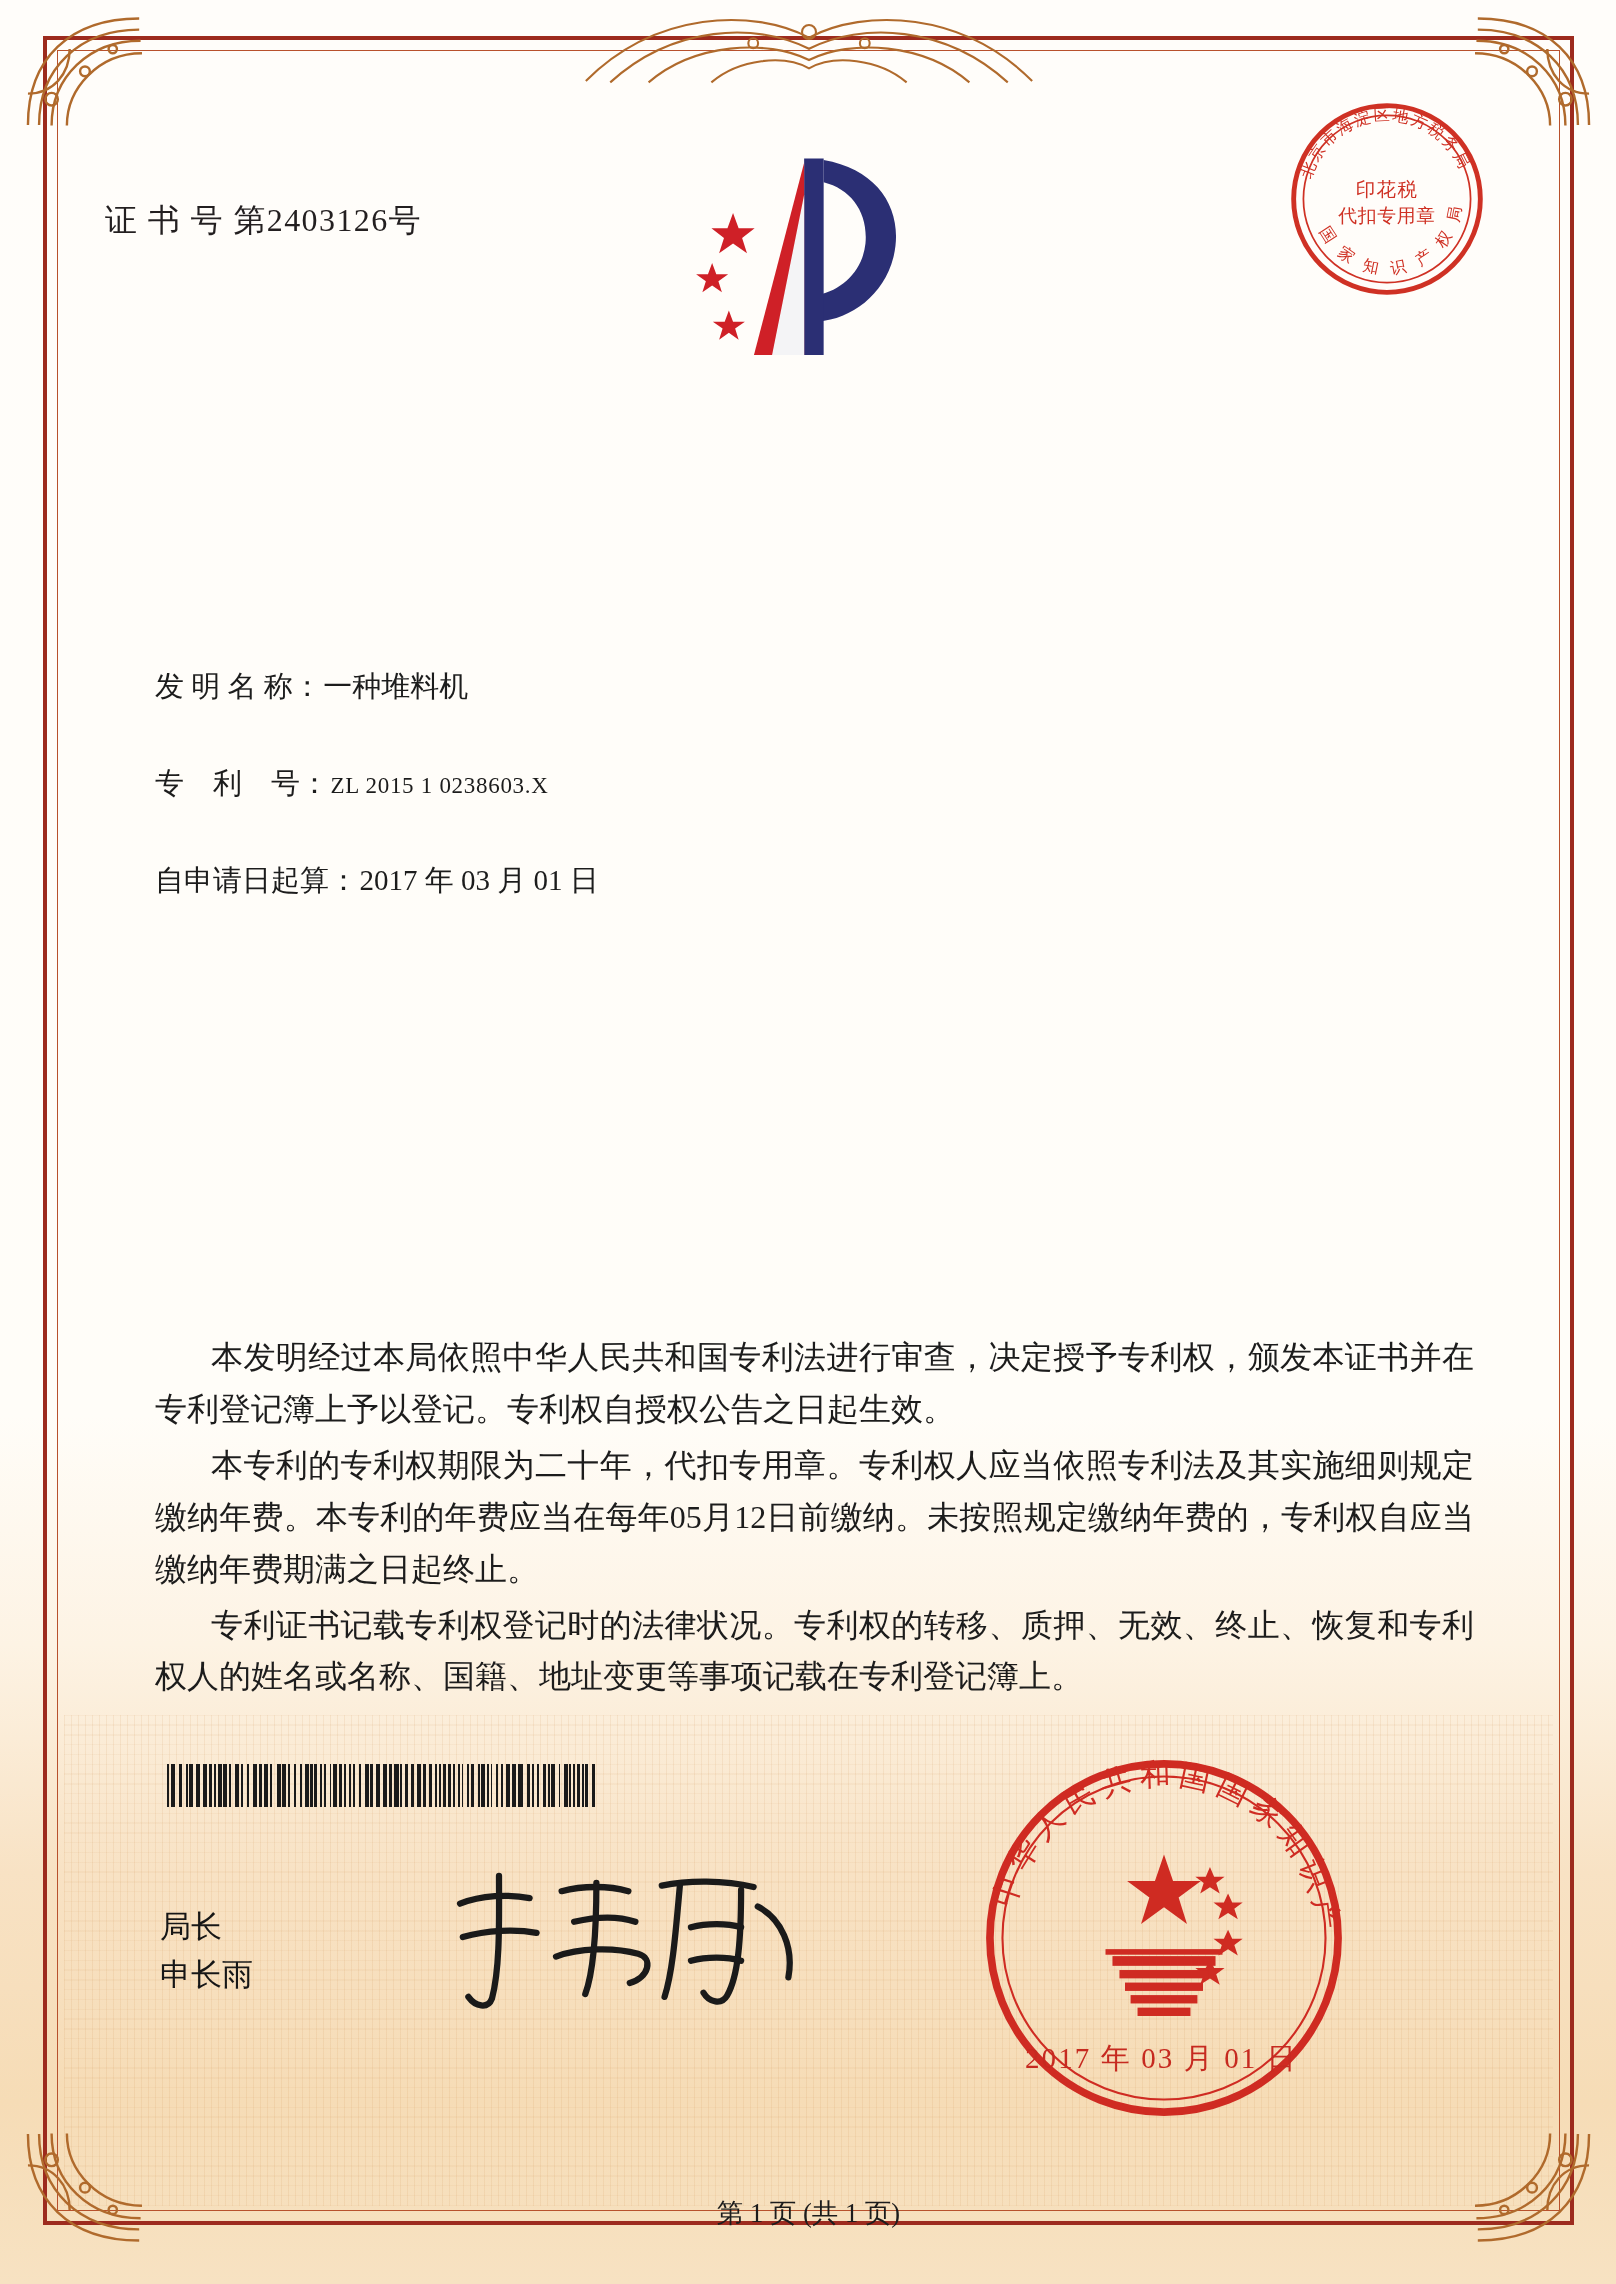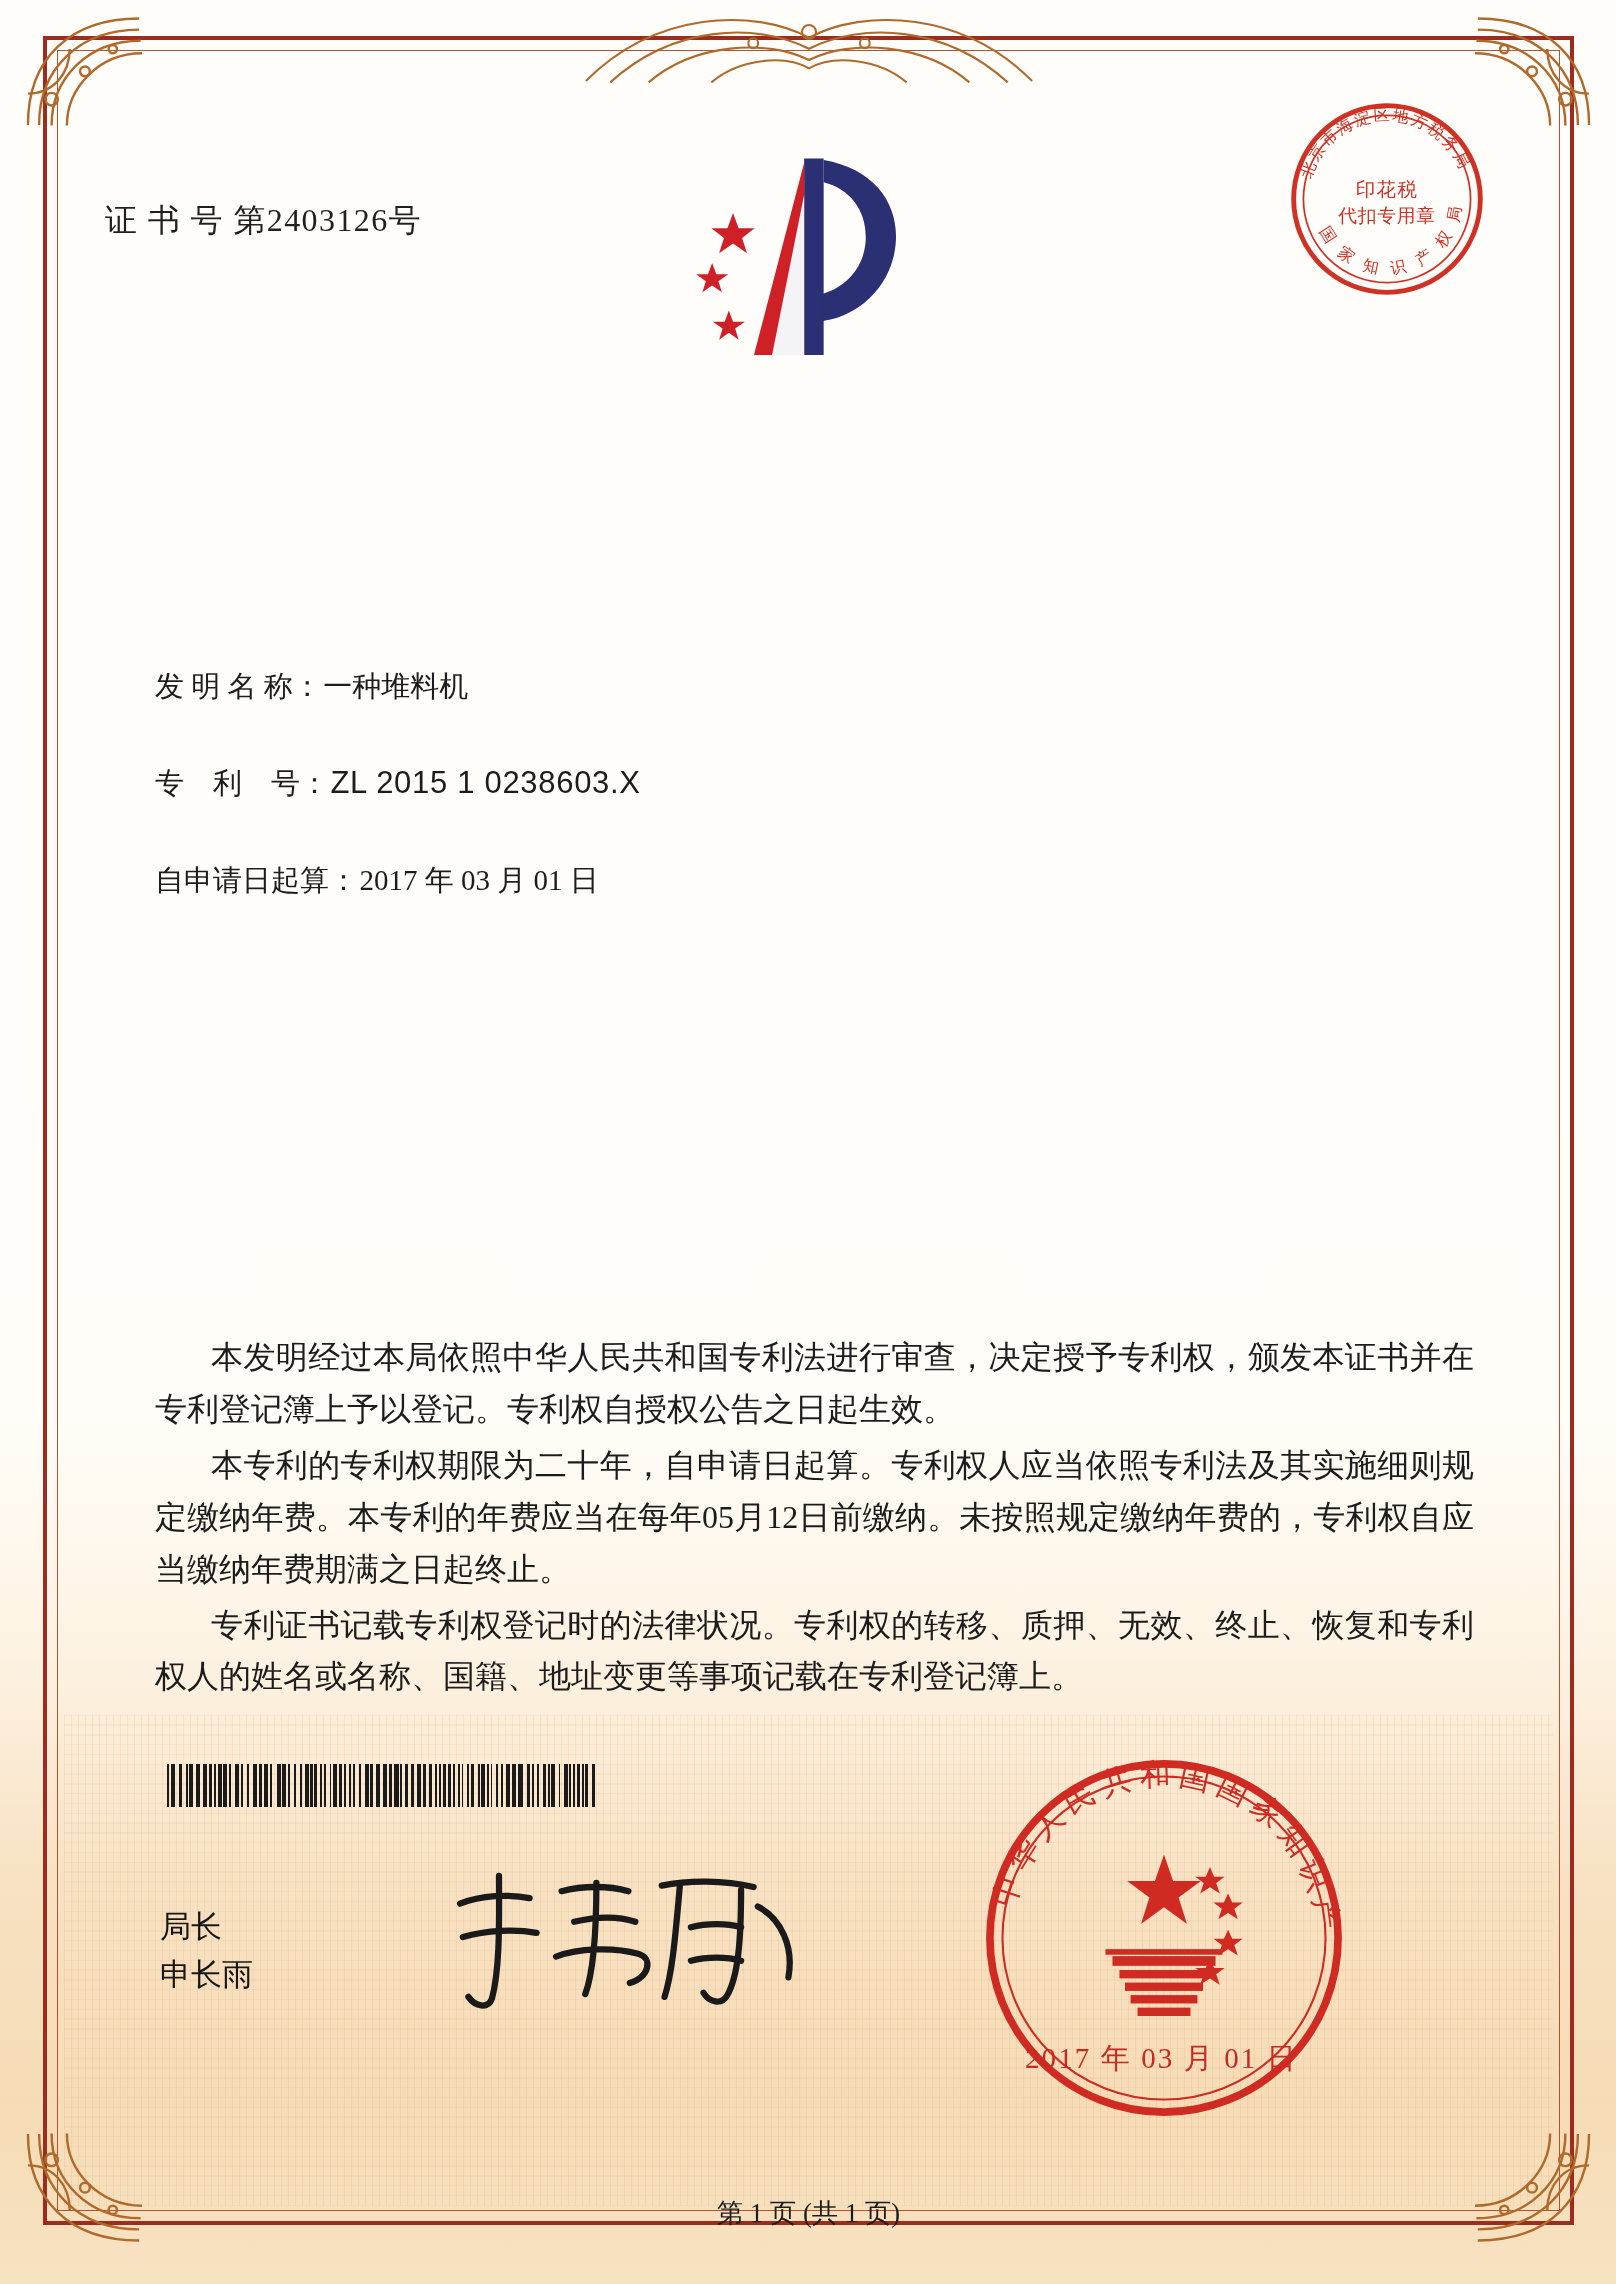--- a/index.html
+++ b/index.html
@@ -128,22 +128,22 @@
     white-space: nowrap;
     margin-top: 12px;
   }
   .field-label {
     display: inline-block;
   }
   .field-value {
     margin-left: 1.4px;
   }
   .field-value.mono {
-    font-family: Liberation Sans, sans-serif;
-    font-size: 31px;
+    font-family: Liberation Serif, serif;
+    font-size: 23px;
     letter-spacing: 0.7px;
   }
 
   
   .body-text {
     position: absolute;
     left: 155px;
     right: 143px;
     top: 1332px;
     font-size: 32px;
@@ -372,21 +372,21 @@
 
     <div class="field-row">
       <span class="field-label">自申请日起算：</span>
       <span class="field-value">2017 年 03 月 01 日</span>
     </div>
 
   </div>
 
   <div class="body-text">
     <p>本发明经过本局依照中华人民共和国专利法进行审查，决定授予专利权，颁发本证书并在专利登记簿上予以登记。专利权自授权公告之日起生效。</p>
-    <p>本专利的专利权期限为二十年，自申请日起算。专利权人应当依照专利法及其实施细则规定缴纳年费。本专利的年费应当在每年05月12日前缴纳。未按照规定缴纳年费的，专利权自应当缴纳年费期满之日起终止。</p>
+    <p>本专利的专利权期限为二十年，代扣专用章。专利权人应当依照专利法及其实施细则规定缴纳年费。本专利的年费应当在每年05月12日前缴纳。未按照规定缴纳年费的，专利权自应当缴纳年费期满之日起终止。</p>
     <p>专利证书记载专利权登记时的法律状况。专利权的转移、质押、无效、终止、恢复和专利权人的姓名或名称、国籍、地址变更等事项记载在专利登记簿上。</p>
   </div>
 
   <div class="barcode" id="barcode">
       <i style="width: 2.1px; margin-right: 2.1px;"></i>
       <i style="width: 4.2px; margin-right: 4.2px;"></i>
       <i style="width: 2.8px; margin-right: 4.2px;"></i>
       <i style="width: 1.4px; margin-right: 1.4px;"></i>
       <i style="width: 3.5px; margin-right: 3.5px;"></i>
       <i style="width: 4.2px; margin-right: 2.8px;"></i>

